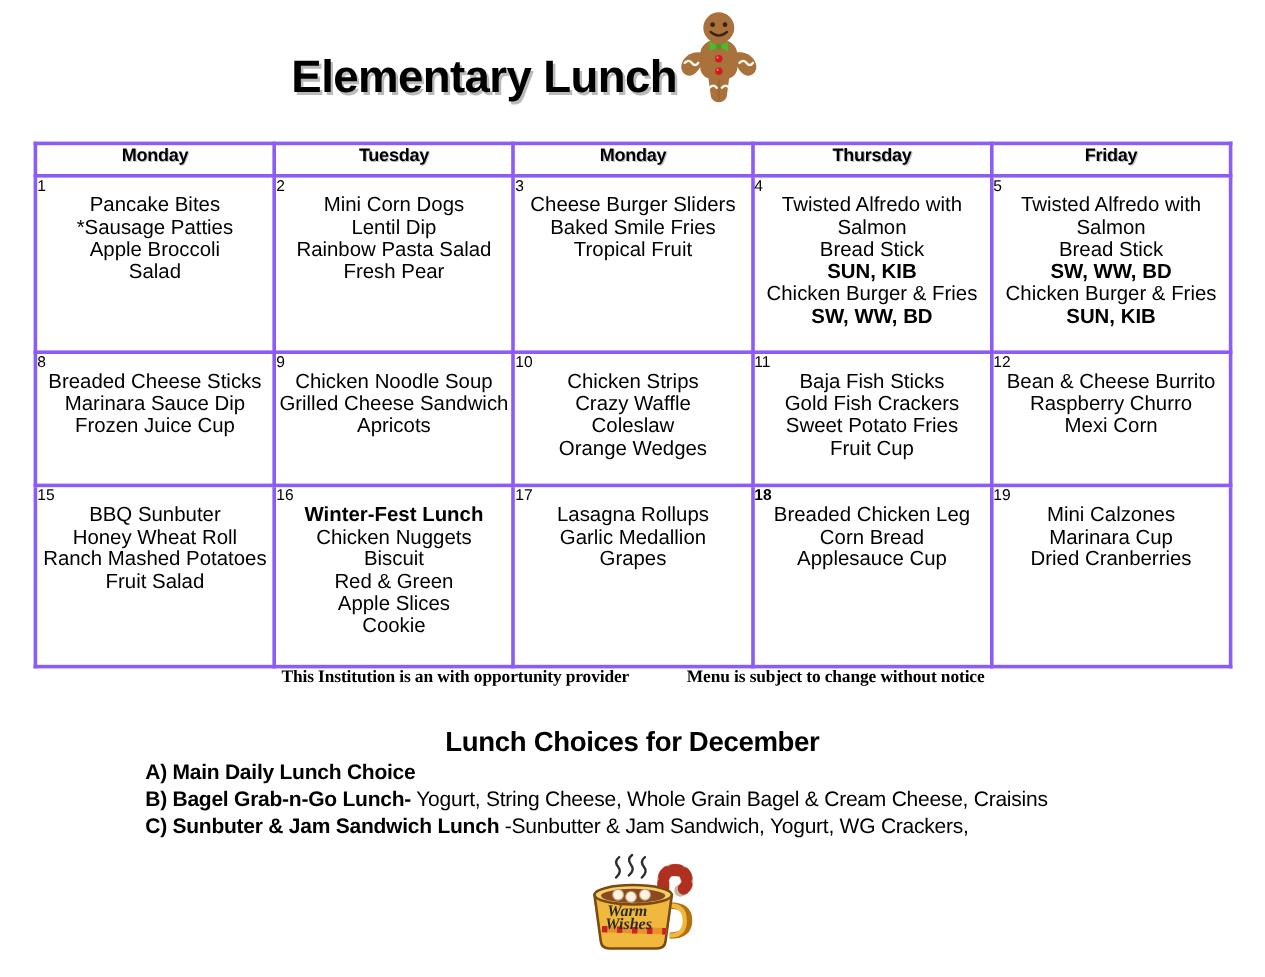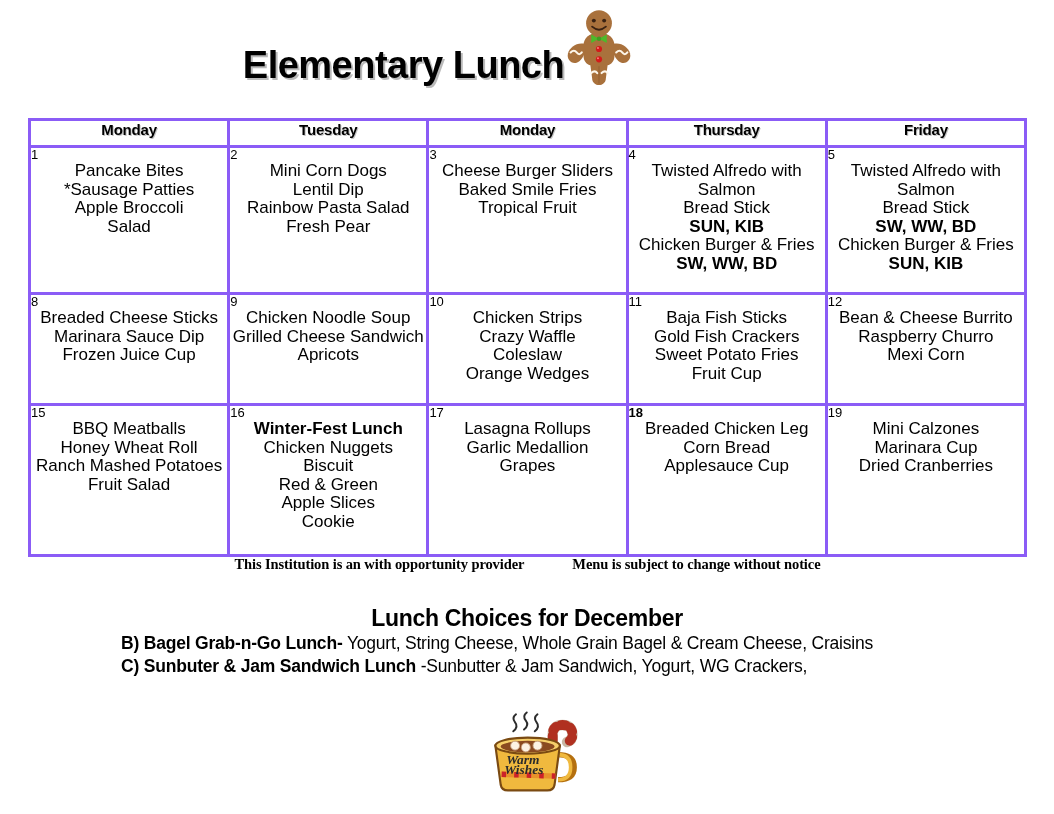--- a/index.html
+++ b/index.html
@@ -280,21 +280,21 @@
             <div class="item">Bean &amp; Cheese Burrito</div>
             <div class="item">Raspberry Churro</div>
             <div class="item">Mexi Corn</div>
           </div>
         </td>
     </tr>
     <tr>
       <td class="daycell r3">
           <span class="daynum">15</span>
           <div class="items">
-            <div class="item">BBQ Meatballs</div>
+            <div class="item">BBQ Sunbuter</div>
             <div class="item">Honey Wheat Roll</div>
             <div class="item">Ranch Mashed Potatoes</div>
             <div class="item">Fruit Salad</div>
           </div>
         </td>
       <td class="daycell r3">
           <span class="daynum">16</span>
           <div class="items">
             <div class="item bold">Winter-Fest  Lunch</div>
             <div class="item">Chicken Nuggets</div>
@@ -332,20 +332,21 @@
   </tbody>
 </table>
 
 <div class="notices">
   <div>This Institution is an with opportunity provider</div>
   <div>Menu is subject to change without notice</div>
 </div>
 
 <div class="choices-title">Lunch Choices for December</div>
 <div class="choices-list">
+    <div class="line"><span class="lead">A) Main Daily Lunch Choice</span></div>
     <div class="line"><span class="lead">B) Bagel Grab-n-Go Lunch-</span><span class="rest"> Yogurt, String Cheese, Whole Grain Bagel &amp; Cream Cheese, Craisins</span></div>
     <div class="line"><span class="lead">C) Sunbuter &amp; Jam Sandwich Lunch</span><span class="rest"> -Sunbutter &amp; Jam Sandwich, Yogurt, WG Crackers,</span></div>
   </div>
 
 <div class="mug-wrap">
   <svg viewBox="0 0 120 96" width="110" height="86" aria-hidden="true">
 
     <g stroke="#2c2c2c" stroke-width="2.2" fill="none" stroke-linecap="round">
       <path d="M38 26 q6 -5 2 -10 q-4 -5 1 -9"></path>
       <path d="M50 24 q6 -5 2 -10 q-4 -5 1 -9"></path>

